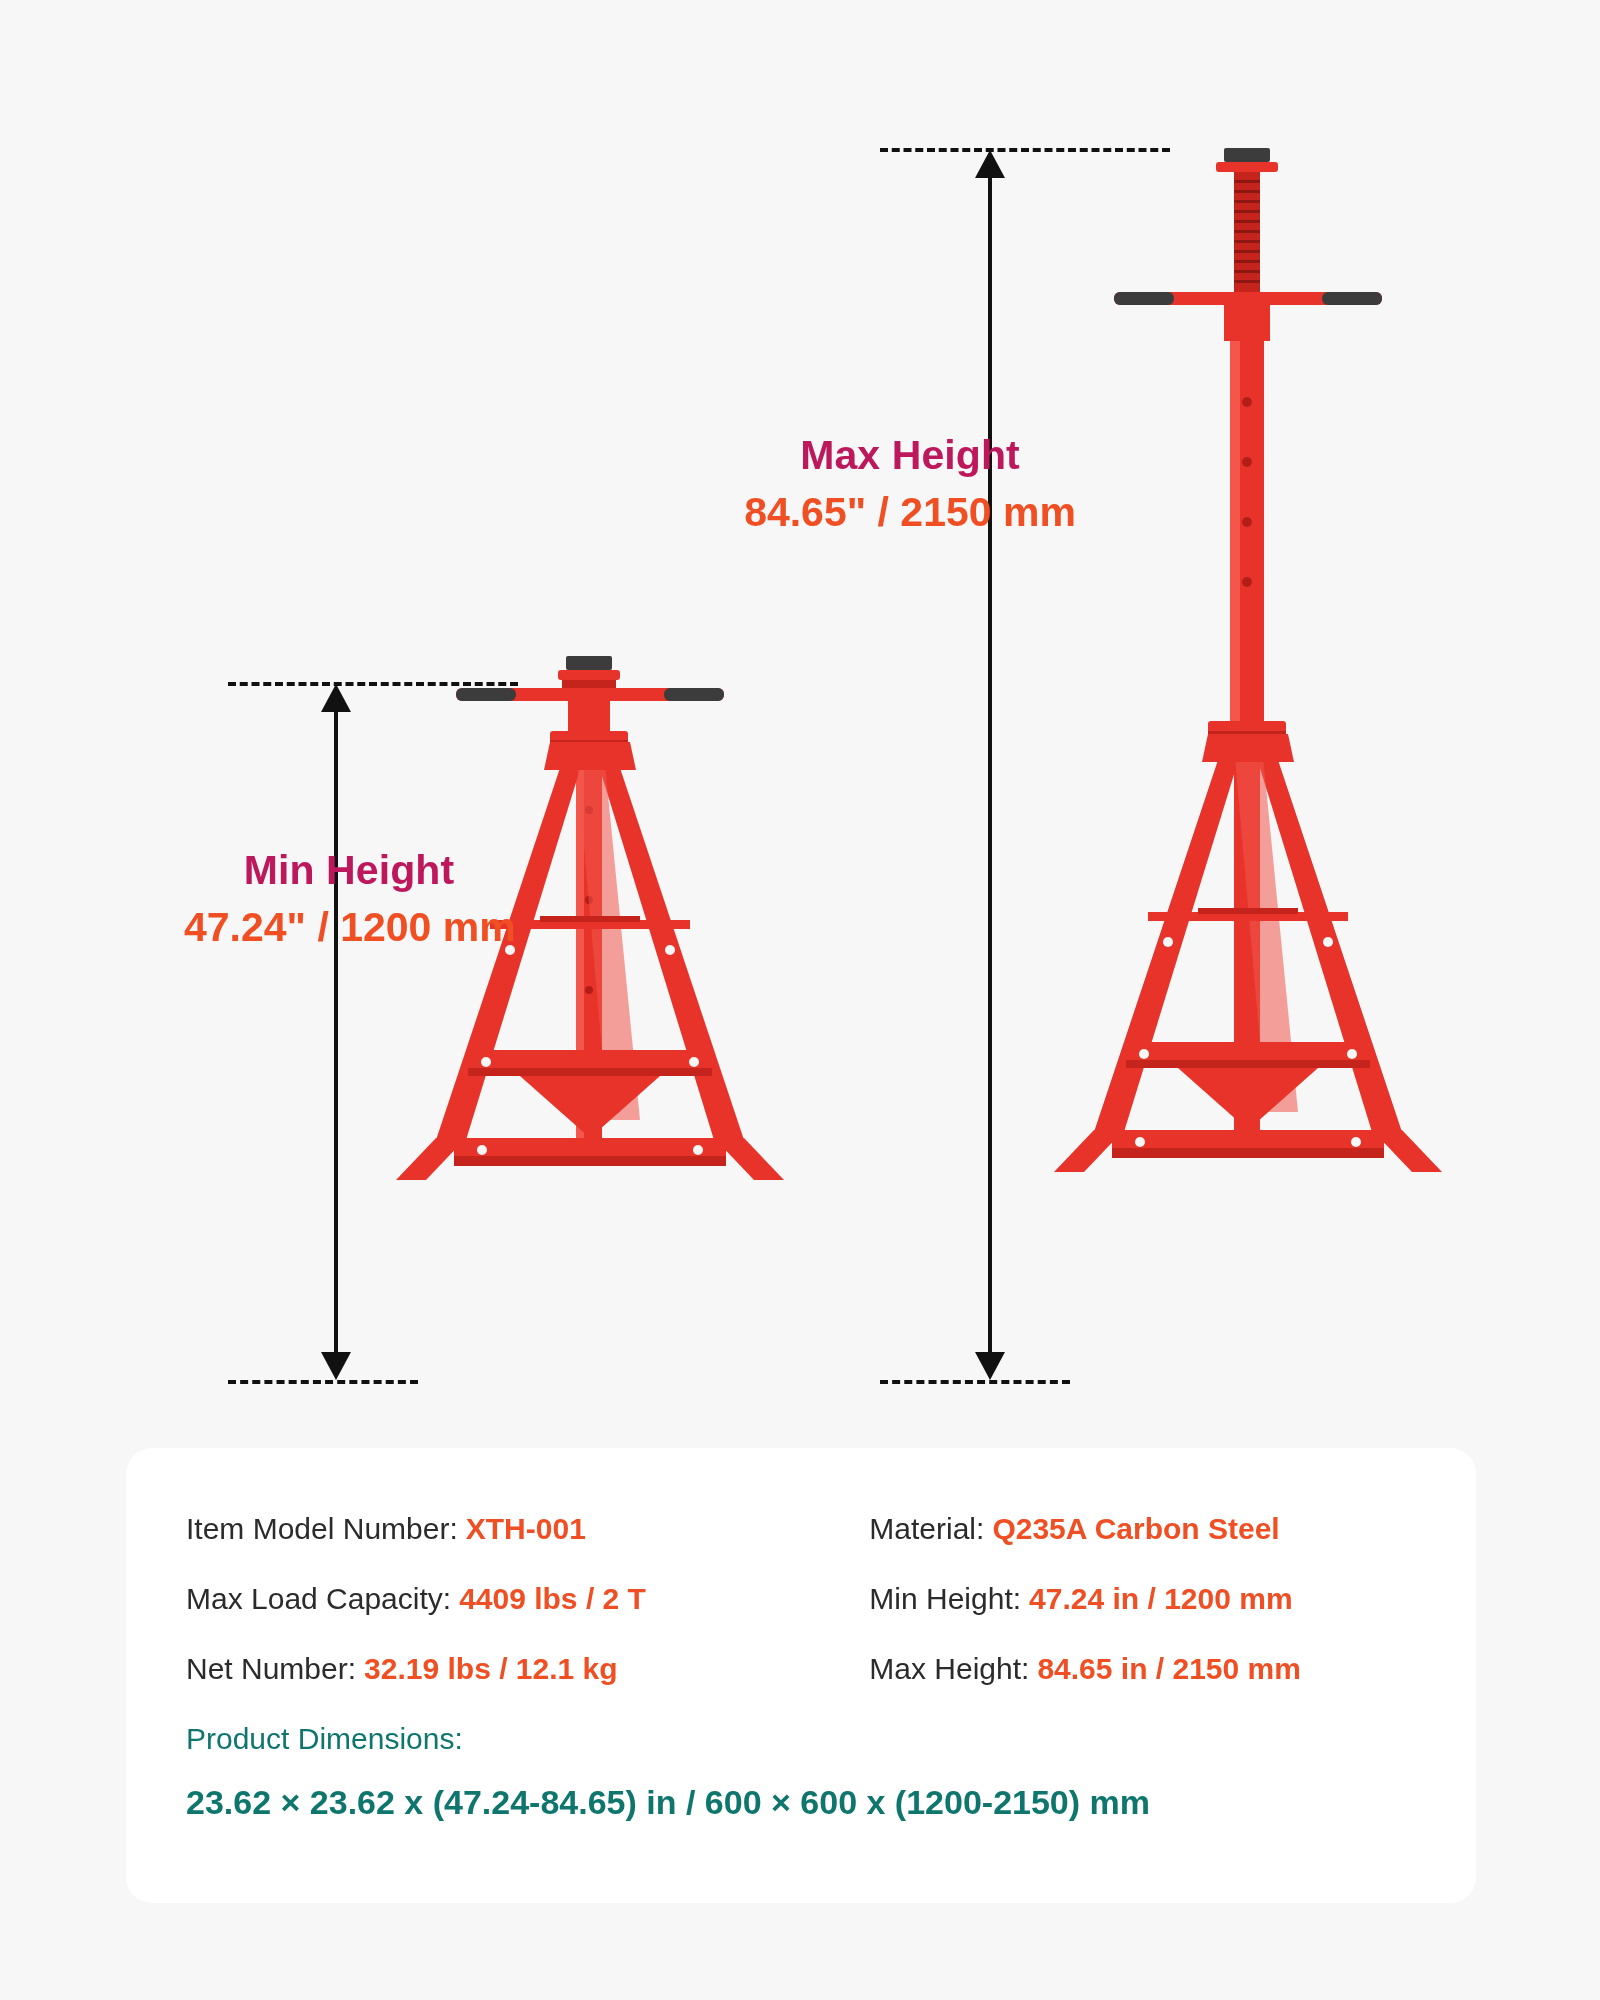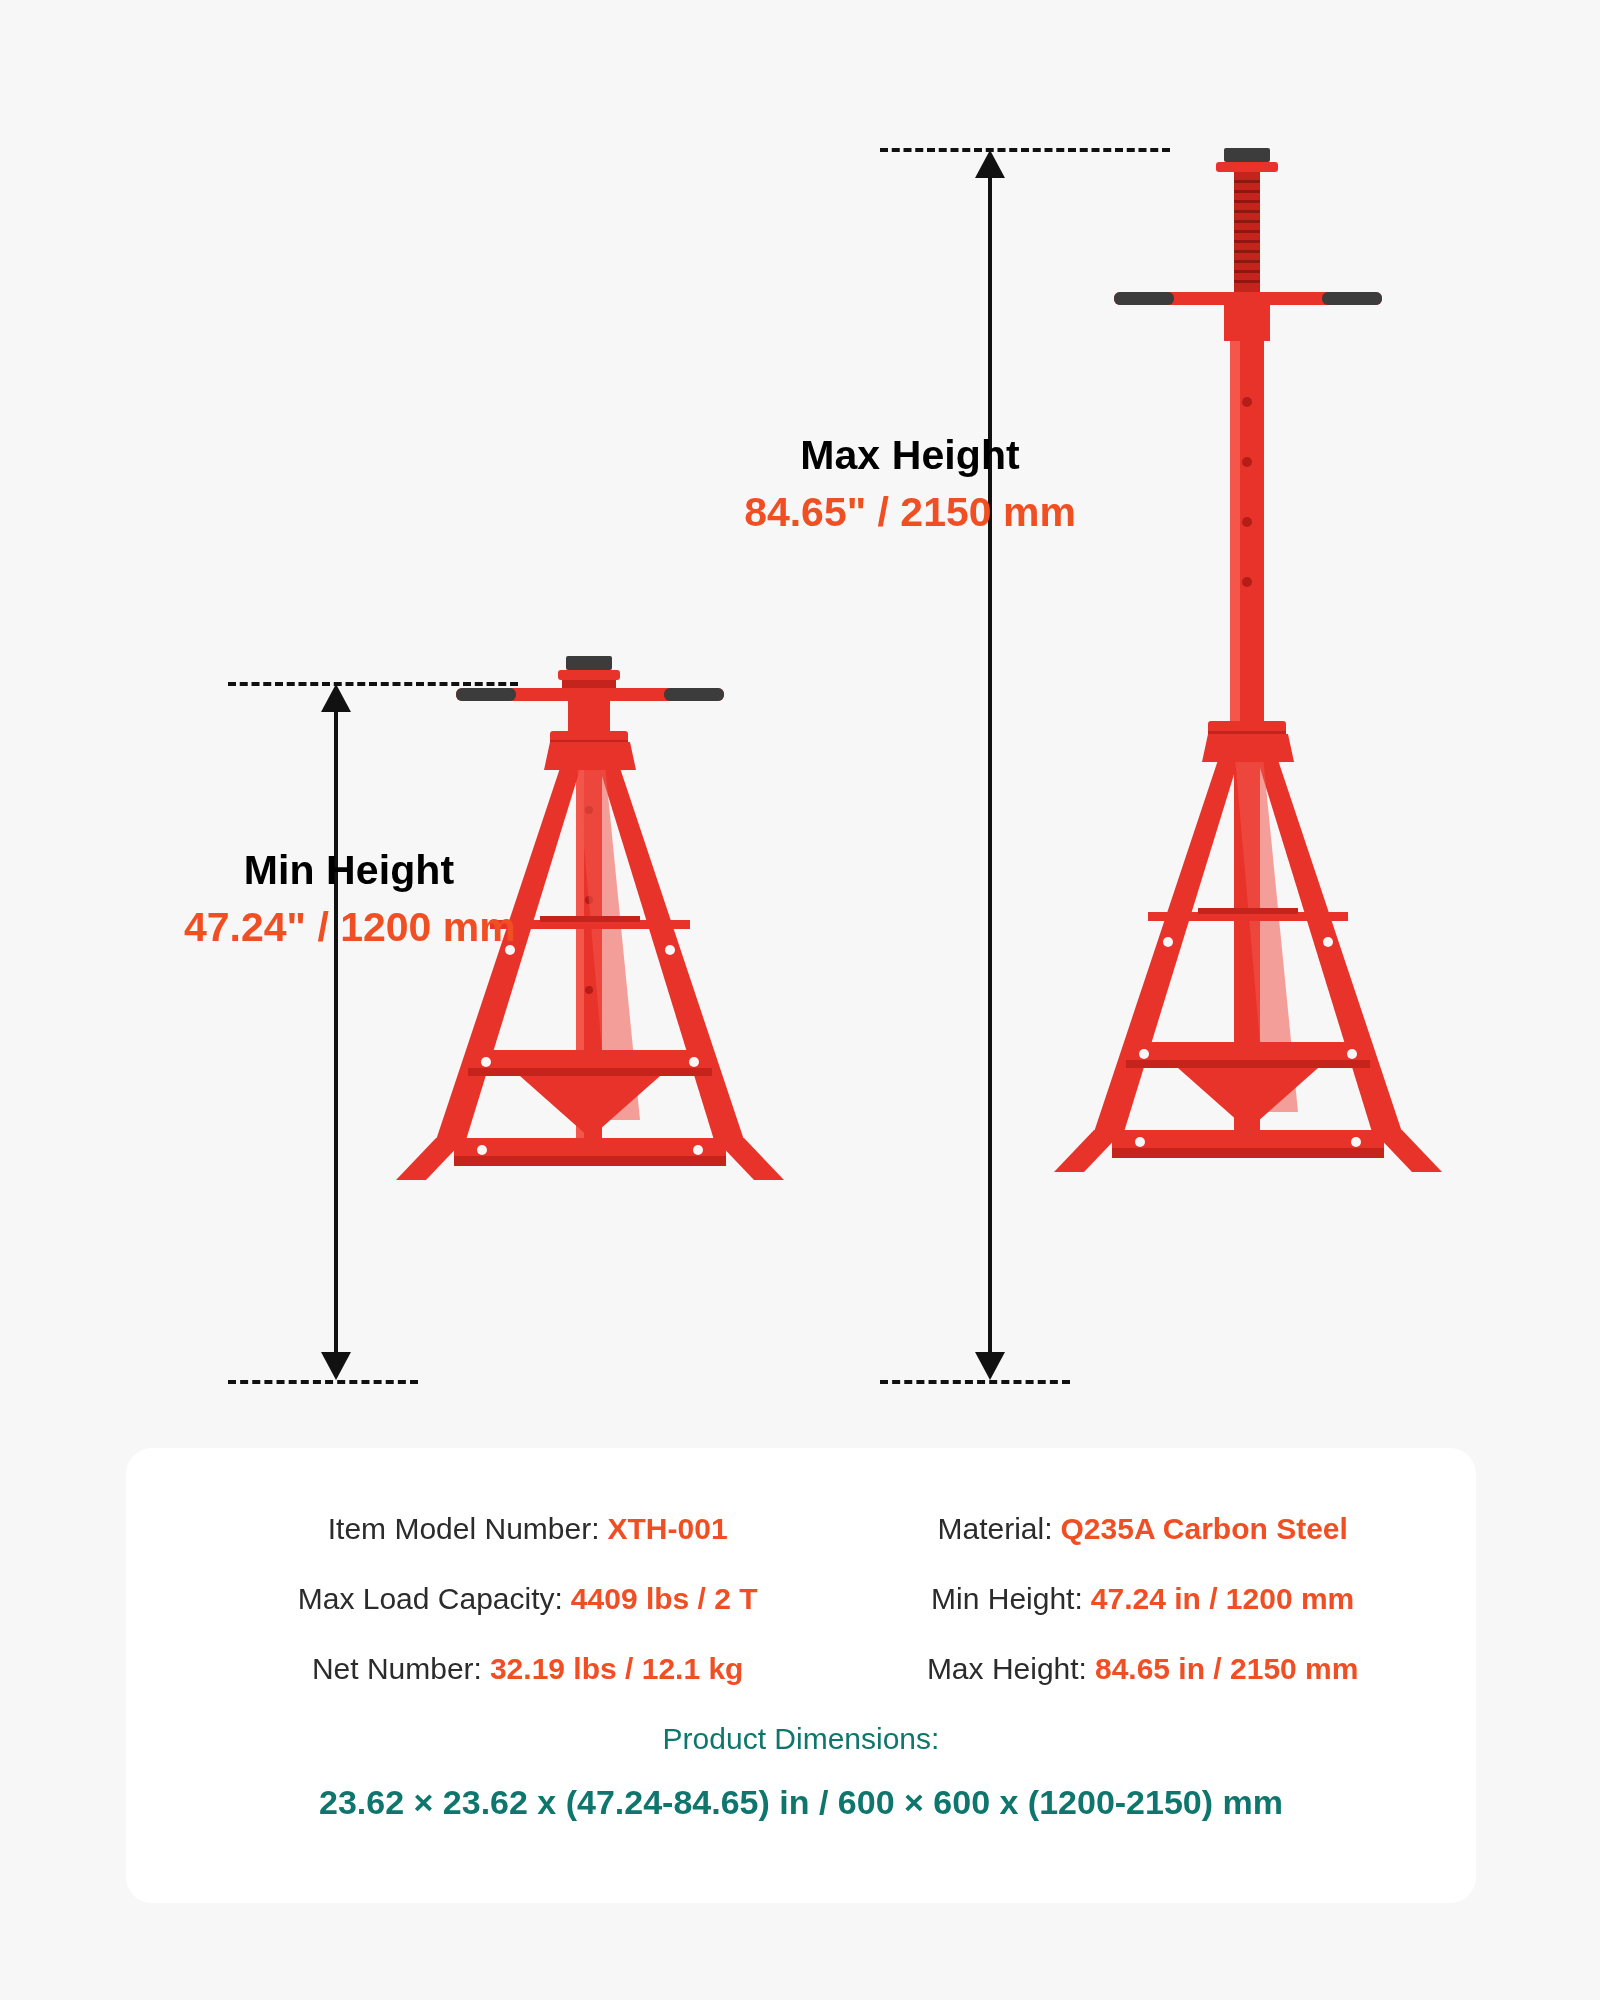--- a/index.html
+++ b/index.html
@@ -29,21 +29,21 @@
 
   
   .dim-label {
     position: absolute;
     text-align: center;
     line-height: 1.25;
   }
   .dim-title {
     font-size: 41px;
     font-weight: 700;
-    color: #000000;
+    color: #be185d;
     letter-spacing: .1px;
     white-space: nowrap;
   }
   .dim-value {
     font-size: 41px;
     font-weight: 700;
     color: #f04e23;
     white-space: nowrap;
     margin-top: 6px;
   }
@@ -79,21 +79,20 @@
     top: 1448px;
     width: 1350px;
     height: 455px;
     background: #ffffff;
     border-radius: 26px;
   }
   .spec-grid {
     position: absolute;
     inset: 0;
     padding: 46px 60px 0 60px;
-    text-align: center;
   }
   .spec-row {
     display: flex;
     width: 100%;
   }
   .spec-col-left { width: 700px; }
   .spec-col-right { width: 560px; }
   .spec-line {
     font-size: 30px;
     line-height: 70px;

